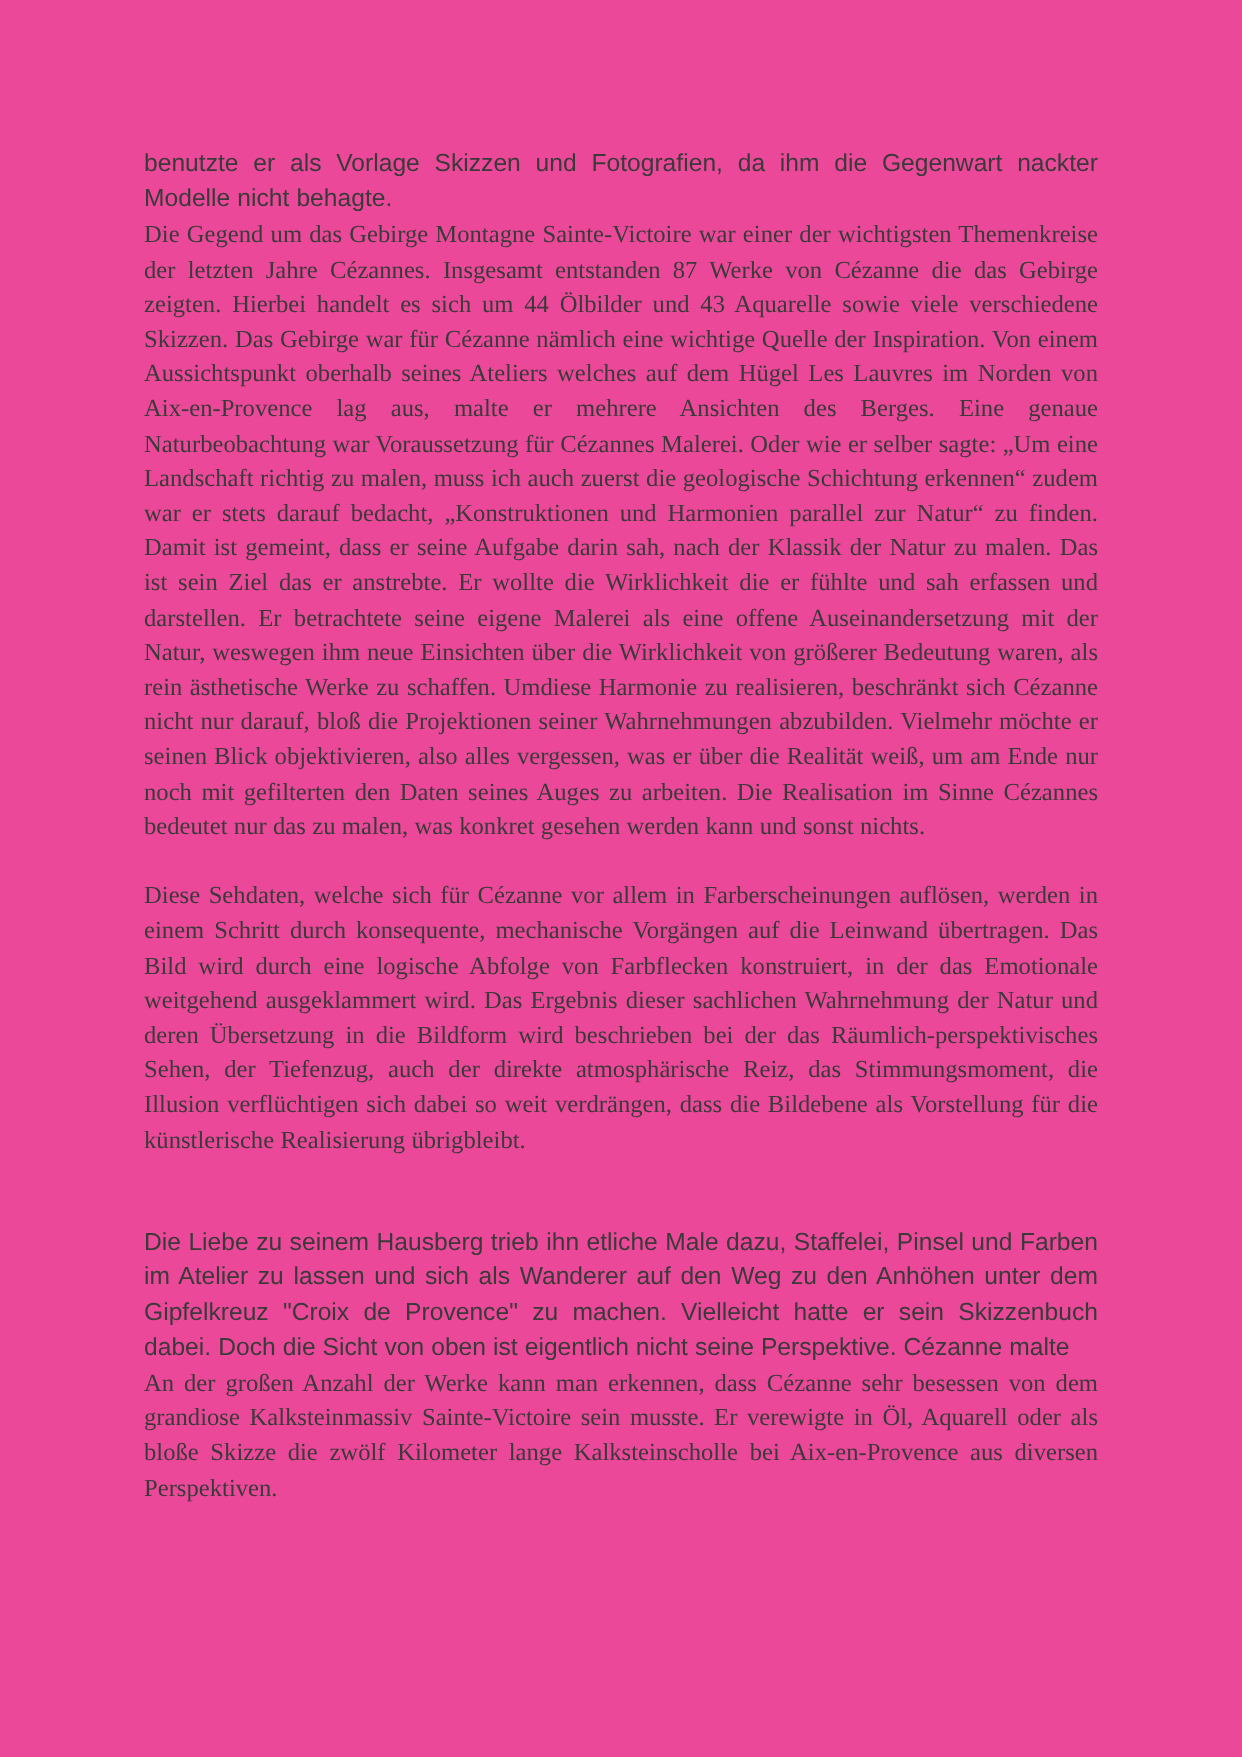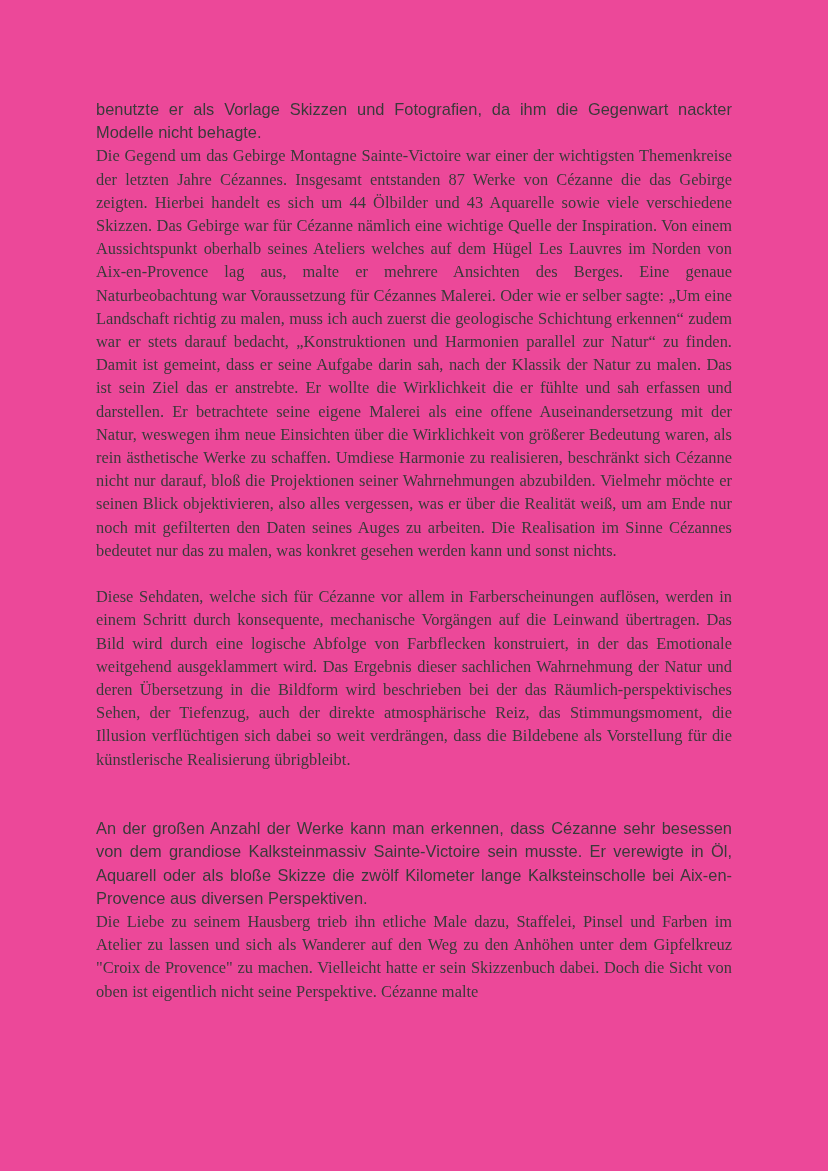--- a/index.html
+++ b/index.html
@@ -63,19 +63,19 @@
 
     <div class="gap-1"></div>
 
     <div class="block">
       <p class="para" style="text-align-last: left;">Diese Sehdaten, welche sich für Cézanne vor allem in Farberscheinungen auflösen, werden in einem Schritt durch konsequente, mechanische Vorgängen auf die Leinwand übertragen. Das Bild wird durch eine logische Abfolge von Farbflecken konstruiert, in der das Emotionale weitgehend ausgeklammert wird. Das Ergebnis dieser sachlichen Wahrnehmung der Natur und deren Übersetzung in die Bildform wird beschrieben bei der das Räumlich-perspektivisches Sehen, der Tiefenzug, auch der direkte atmosphärische Reiz, das Stimmungsmoment, die Illusion verflüchtigen sich dabei so weit verdrängen, dass die Bildebene als Vorstellung für die künstlerische Realisierung übrigbleibt.</p>
     </div>
 
     <div class="gap-2"></div>
 
     <div class="block">
+      <p class="para" style="text-align-last: left;">Die Liebe zu seinem Hausberg trieb ihn etliche Male dazu, Staffelei, Pinsel und Farben im Atelier zu lassen und sich als Wanderer auf den Weg zu den Anhöhen unter dem Gipfelkreuz "Croix de Provence" zu machen. Vielleicht hatte er sein Skizzenbuch dabei. Doch die Sicht von oben ist eigentlich nicht seine Perspektive. Cézanne malte</p>
       <p class="para" style="text-align-last: left;">An der großen Anzahl der Werke kann man erkennen, dass Cézanne sehr besessen von dem grandiose Kalksteinmassiv Sainte-Victoire sein musste. Er verewigte in Öl, Aquarell oder als bloße Skizze die zwölf Kilometer lange Kalksteinscholle bei Aix-en-Provence aus diversen Perspektiven.</p>
-      <p class="para" style="text-align-last: left;">Die Liebe zu seinem Hausberg trieb ihn etliche Male dazu, Staffelei, Pinsel und Farben im Atelier zu lassen und sich als Wanderer auf den Weg zu den Anhöhen unter dem Gipfelkreuz "Croix de Provence" zu machen. Vielleicht hatte er sein Skizzenbuch dabei. Doch die Sicht von oben ist eigentlich nicht seine Perspektive. Cézanne malte</p>
     </div>
 
   </div>
 
 </div>
 
 </body></html>

